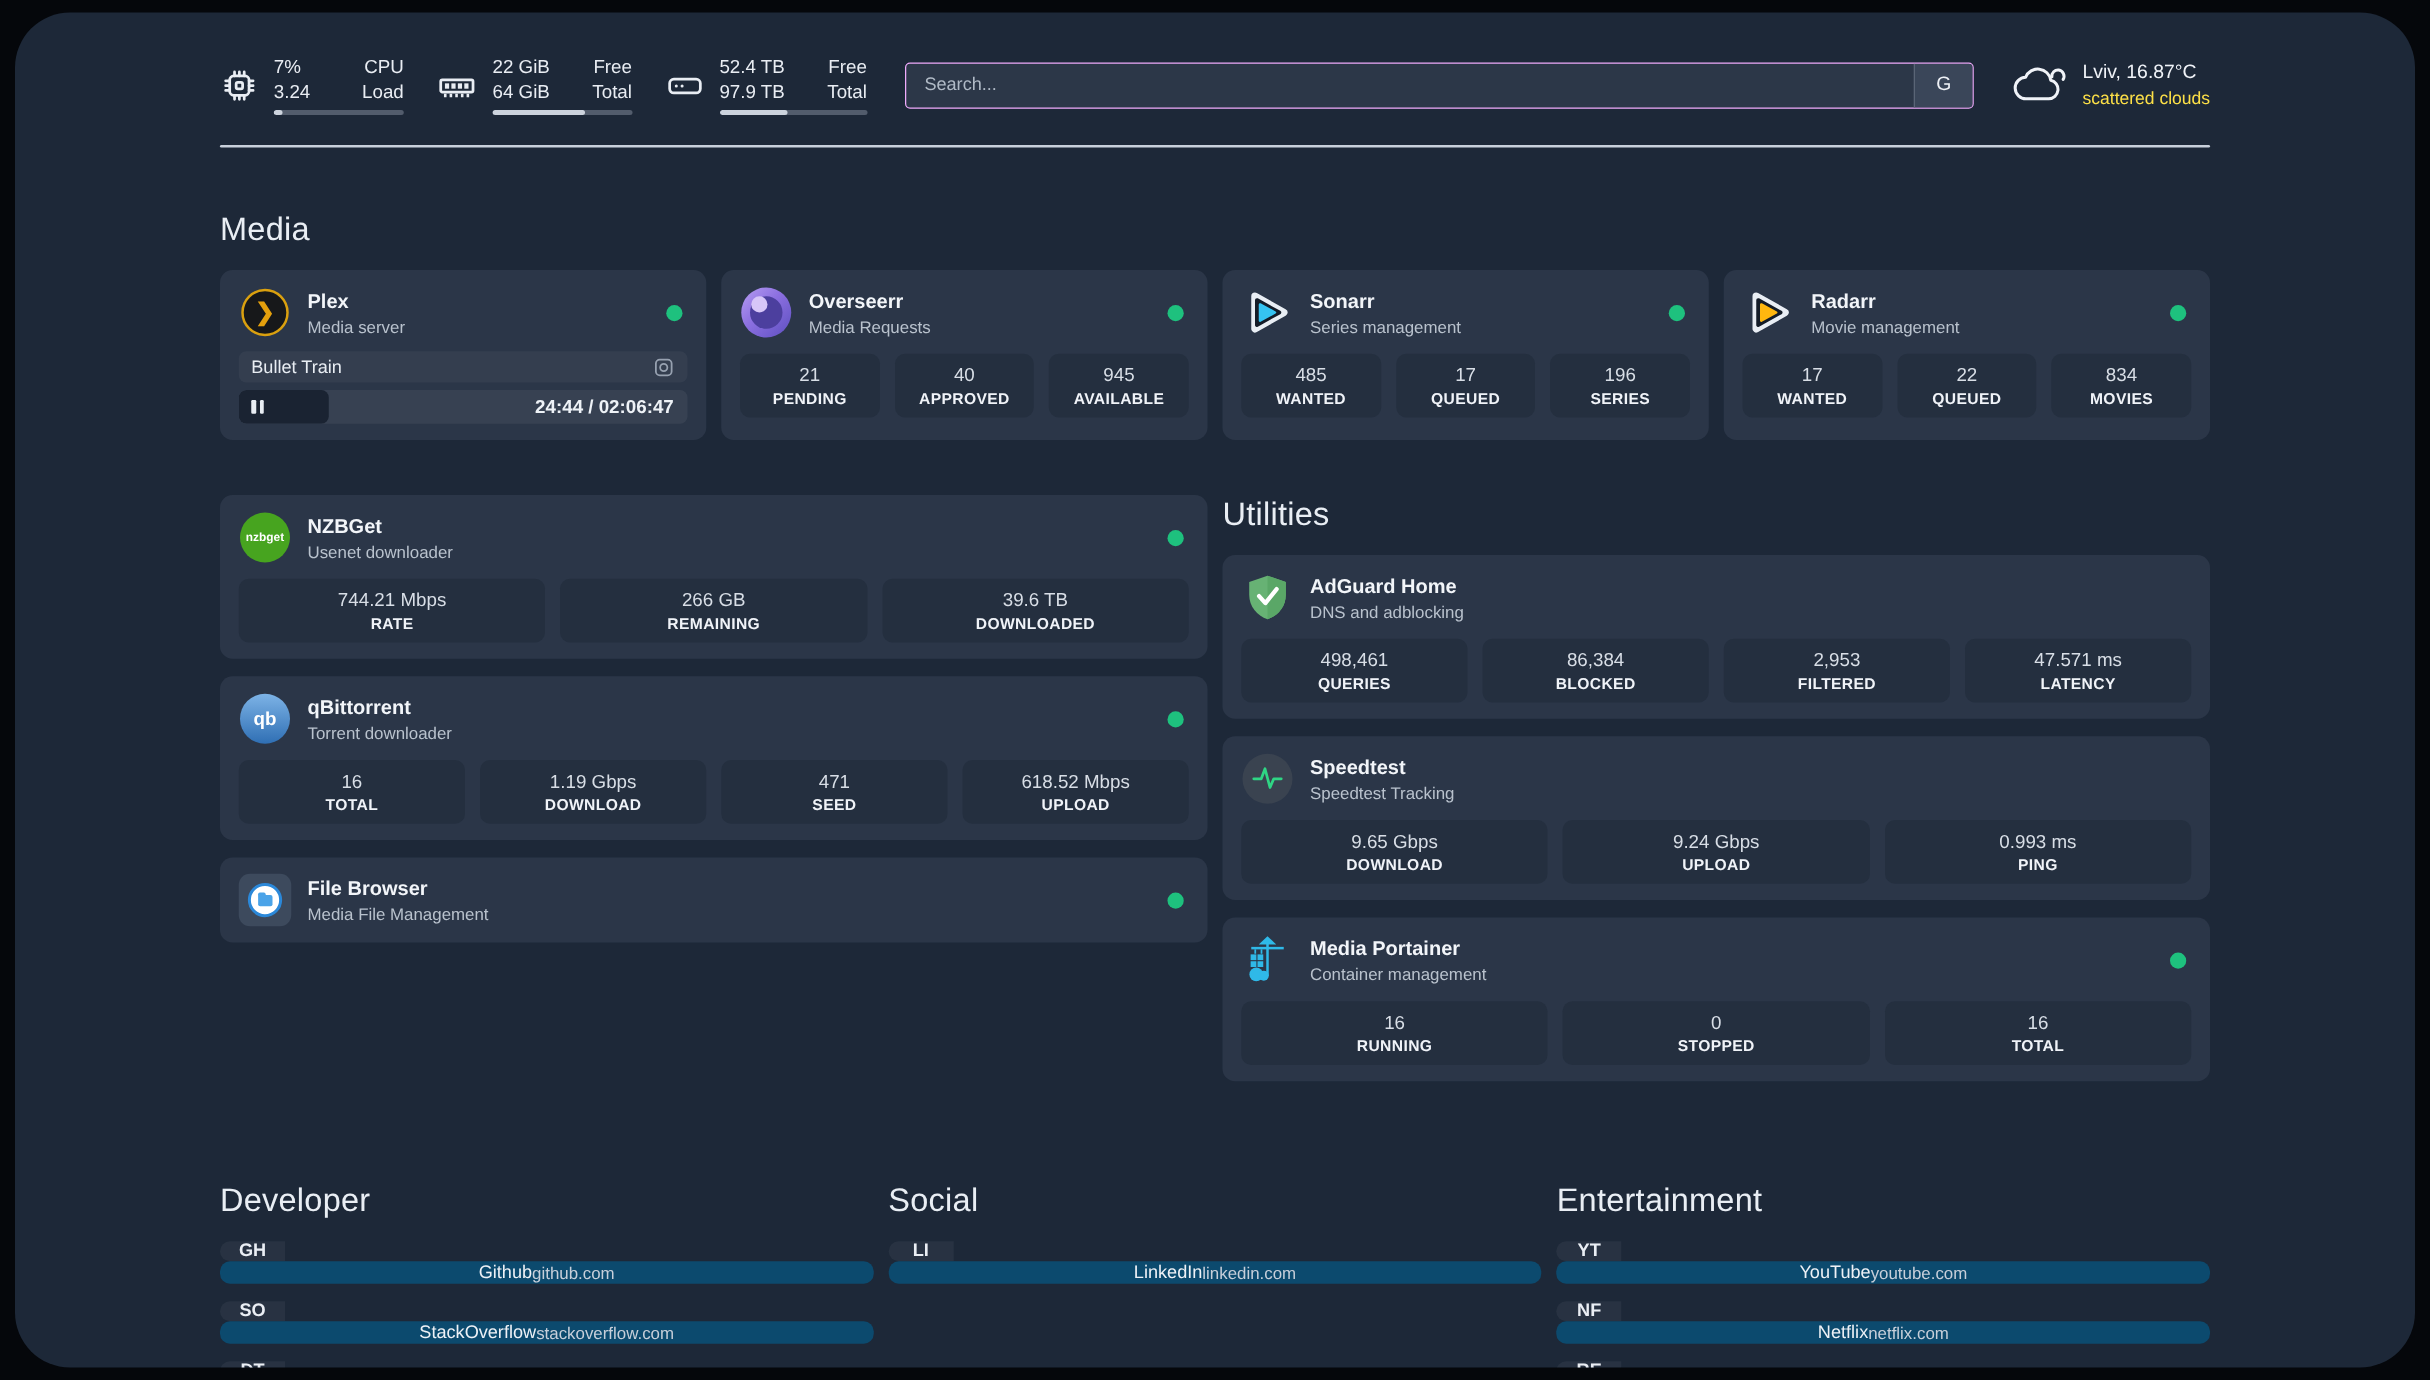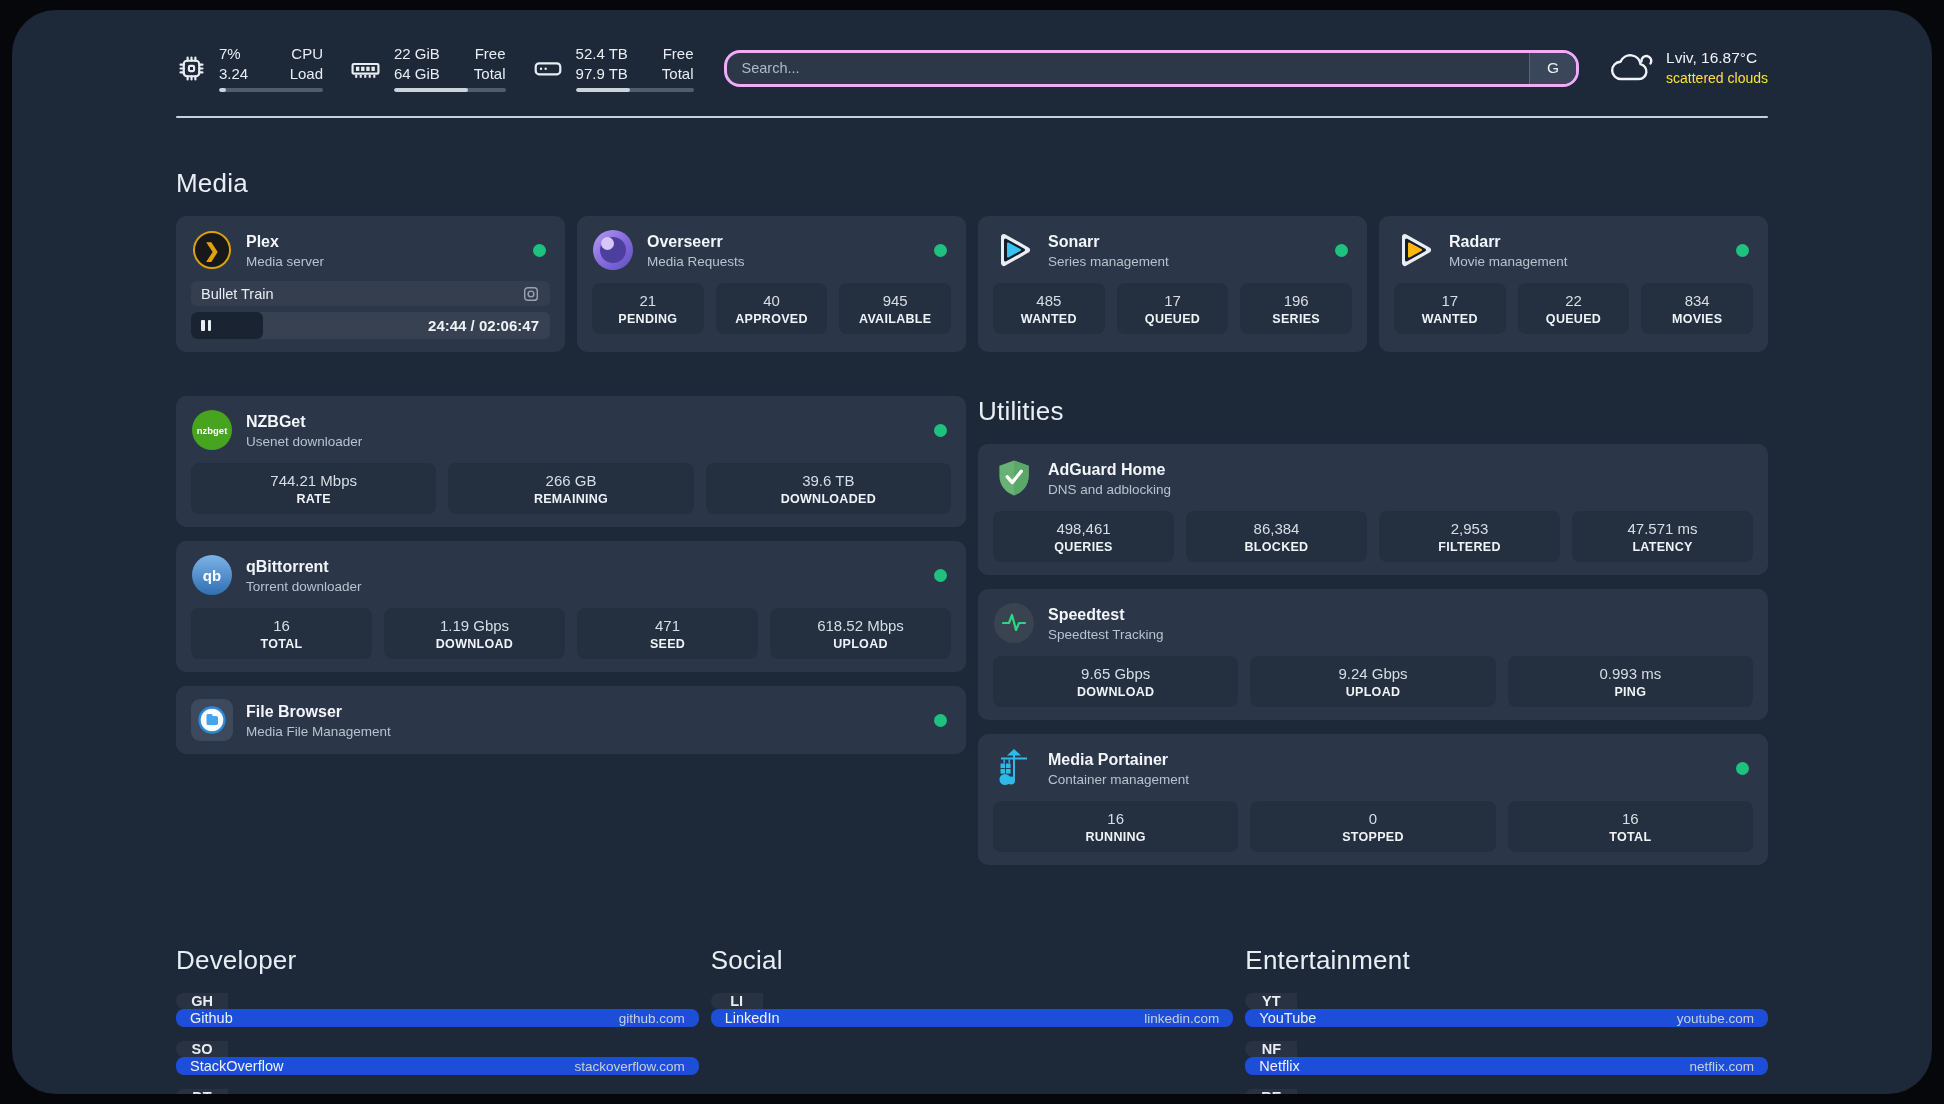--- a/index.html
+++ b/index.html
@@ -23,21 +23,21 @@
   .topbar { display:flex; align-items:center; gap:30px; height:64px; }
   .hw-stats { display:flex; gap:26px; align-items:center; flex:none; }
   .hw-stat { display:flex; gap:12px; align-items:center; }
   .hw-body { display:flex; flex-direction:column; gap:4px; }
   .hw-text { display:flex; justify-content:space-between; gap:34px; font-size:15px; color:#e9edf3; min-width:104px; }
   .hw-col { display:flex; flex-direction:column; line-height:1.32; }
   .hw-col.labels { text-align:right; }
   .hw-bar { height:4px; background:#525c6c; border-radius:3px; width:100%; overflow:hidden; }
   .hw-fill { height:100%; background:#ccd3dd; border-radius:3px; }
 
-  .searchbar { flex:1; display:flex; align-items:stretch; height:37px; background:#2c3748; border:3px solid #f0abfc; border-radius:16px; overflow:hidden; }
+  .searchbar { flex:1; display:flex; align-items:stretch; height:37px; background:#2c3748; border:1px solid #f0abfc; border-radius:4px; overflow:hidden; }
   .search-input { flex:1; background:transparent; border:none; outline:none; color:#e2e7ee; font-size:14.5px; padding:0 15px; font-family:inherit; }
   .search-input::placeholder { color:#b0bac6; }
   .search-btn { width:47px; background:#3a4659; color:#eef1f6; font-size:15.5px; display:flex; align-items:center; justify-content:center; border-left:1px solid #5a6576; cursor:pointer; }
 
   .weather { display:flex; align-items:center; gap:13px; flex:none; }
   .weather-line1 { font-size:15.5px; color:#f0f3f8; line-height:1.35; }
   .weather-line2 { font-size:14px; color:#fde047; line-height:1.35; }
 
   .divider { height:2px; background:#c8d0db; margin-top:16px; border-radius:1px; }
 
@@ -79,21 +79,21 @@
   .nzb-circle { width:40px; height:40px; background:#47a41f; color:#fff; font-size:9.5px; font-weight:700; }
   .qb-circle { width:40px; height:40px; background:linear-gradient(180deg,#7db3e6,#2f6fb4); color:#fff; font-size:15px; font-weight:700; }
   .fb-tile { width:42px; height:42px; background:#3d4a5d; border-radius:9px; display:flex; align-items:center; justify-content:center; }
   .st-circle { width:40px; height:40px; background:#3a4350; }
 
   
   .links-row { display:flex; gap:12px; margin-top:66px; }
   .links-col { flex:1; min-width:0; }
   .link-row { display:flex; align-items:stretch; margin-bottom:14px; height:34px; cursor:pointer;flex-direction:column; }
   .link-tag { width:52px; flex:none; background:rgba(255,255,255,0.05); border-radius:8px 0 0 8px; display:flex; align-items:center; justify-content:center; font-size:14.5px; font-weight:600; color:#eaeef4; }
-  .link-pill { flex:1; background:#1d4ed8; border-radius:8px; display:flex; align-items:center; justify-content:space-between; padding:0 14px; min-width:0; }
+  .link-pill { flex:1; background:#0c4a6e; border-radius:8px; display:flex; align-items:center; justify-content:center; padding:0 14px; min-width:0; }
   .link-name { font-size:14.5px; color:#eef1f6; }
   .link-url { font-size:13.5px; color:#c7cfda; }
 </style>
 </head>
 <body>
 
 <div class="panel">
   <div class="content">
 
     <div class="topbar">

